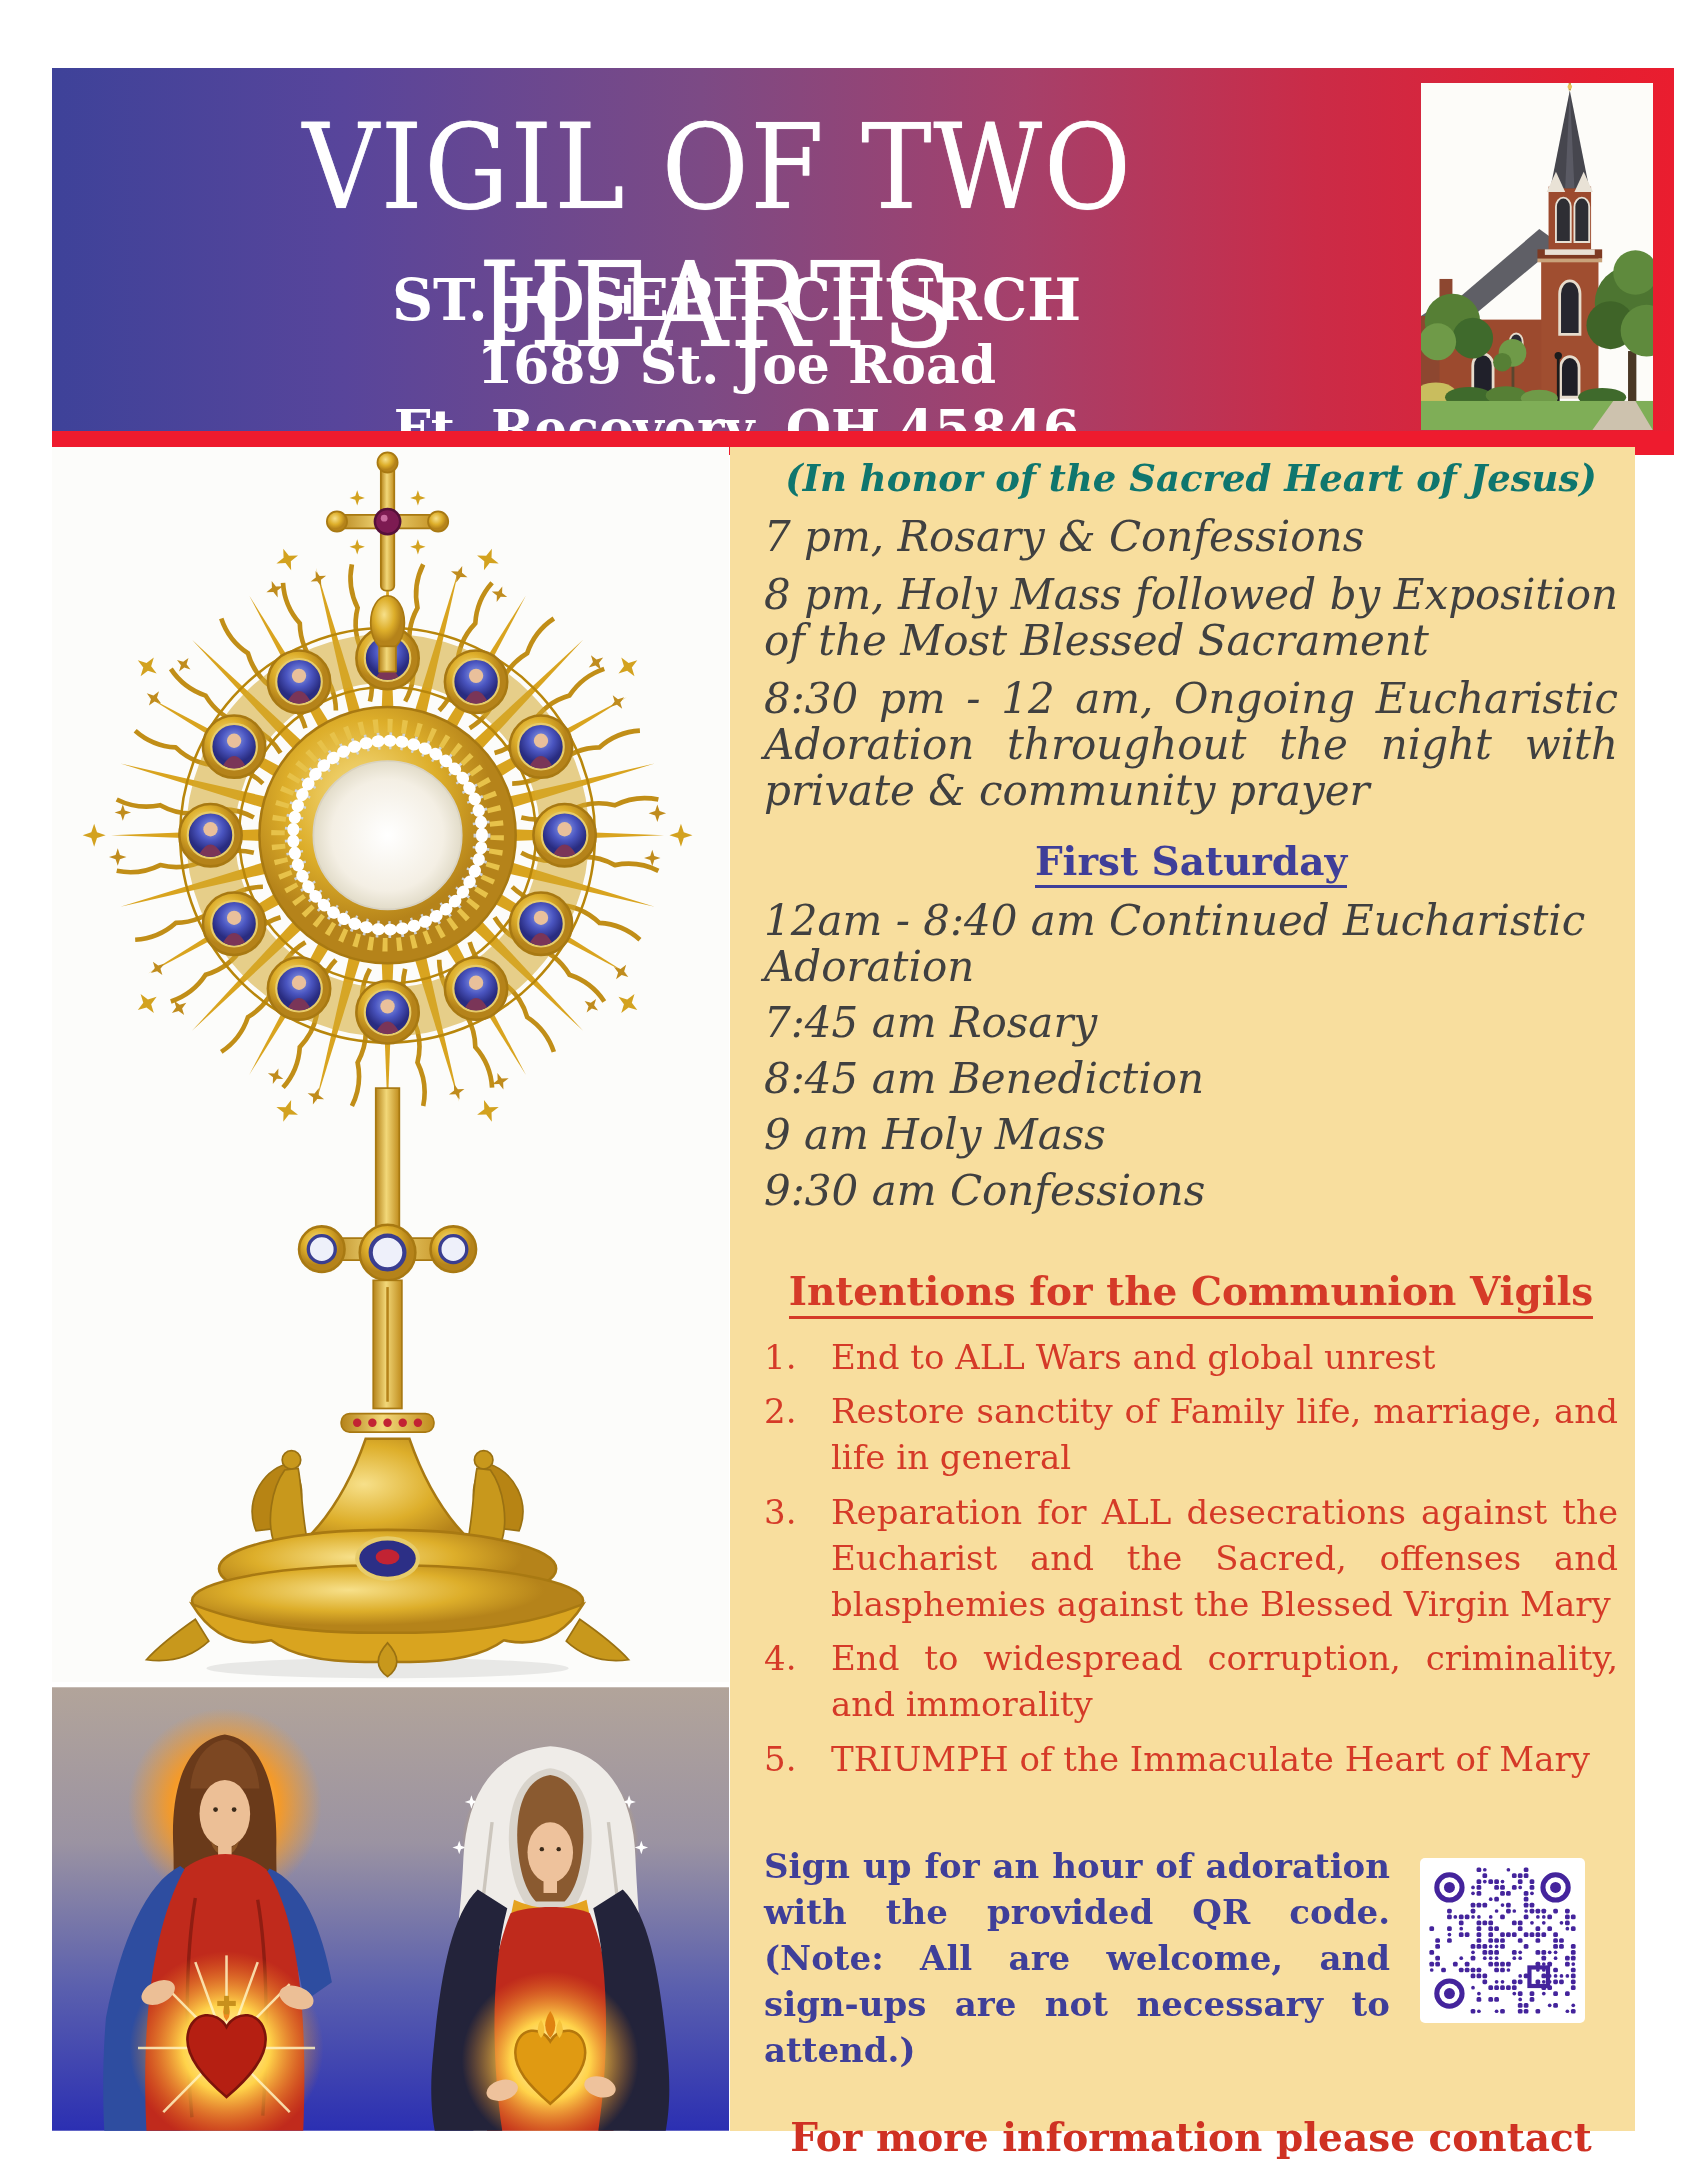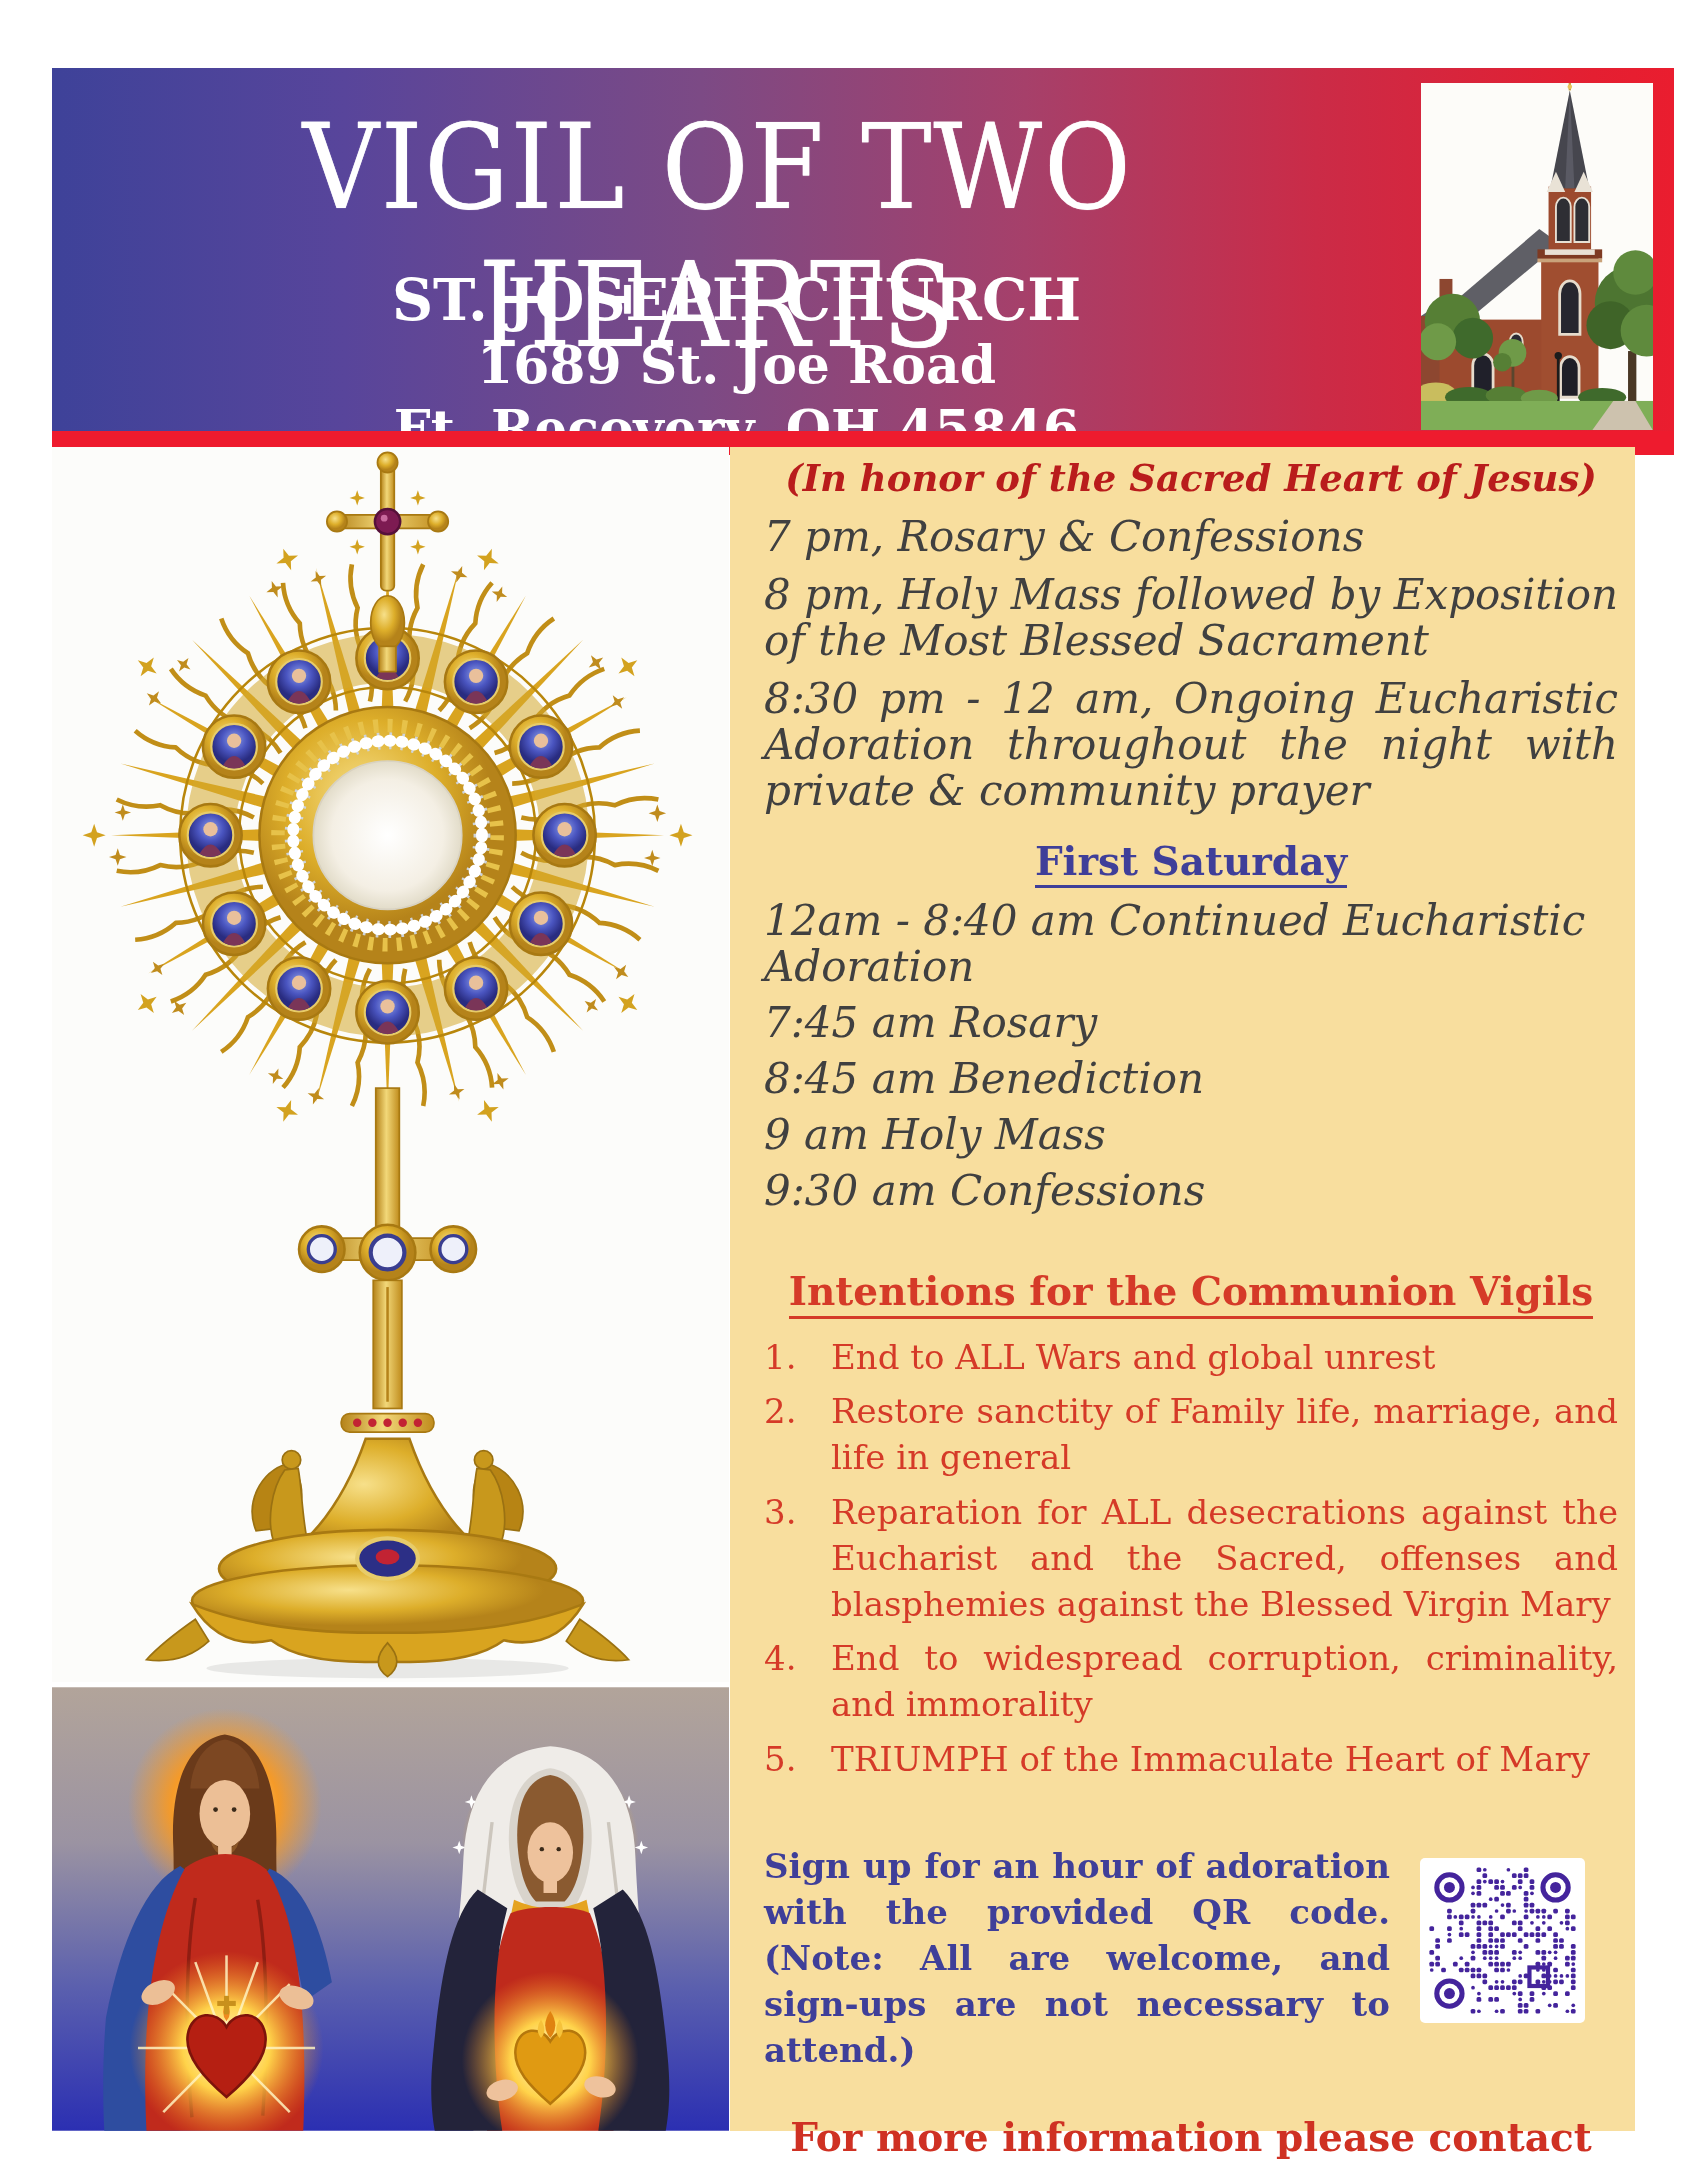--- a/index.html
+++ b/index.html
@@ -32,21 +32,21 @@
   .monstrance-card svg,.hearts-card svg{display:block;width:100%;height:100%;}
   
   .panel{
     position:absolute;left:730px;top:447px;width:905px;height:1684px;background:#f8de9e;
     box-sizing:border-box;padding:0 17px 0 34px;color:#3f3f99;
   }
   .center{text-align:center;}
   .h-blue{font-size:39px;font-weight:bold;color:#3f3f99;}
   .h-red{font-size:39px;font-weight:bold;color:#d53a28;}
   .uline{display:inline-block;border-bottom:3.4px solid currentColor;padding-bottom:1.7px;}
-  .subhead{font-size:37px;font-weight:bold;font-style:italic;color:#b91c1c;line-height:49px;margin-top:6.7px;}
+  .subhead{font-size:37px;font-weight:bold;font-style:italic;color:#0f766e;line-height:49px;margin-top:6.7px;}
   .sched{font-size:42px;line-height:46px;color:#404040;font-style:italic;}
   .sched .p{margin:11.8px 0;text-align:justify;}
   .sched .p.last{text-align:left;}
   .mt-friday{margin-top:42px;}
   .mt-sat{margin-top:23.6px;}
   .satline{margin:10px 0;}
   .intent-head{margin-top:54px;}
   .ilist{margin-top:15px;color:#d53a28;font-size:34px;line-height:46px;}
   .irow{display:flex;margin:8.4px 0;}
   .irow .num{flex:0 0 67px;}

